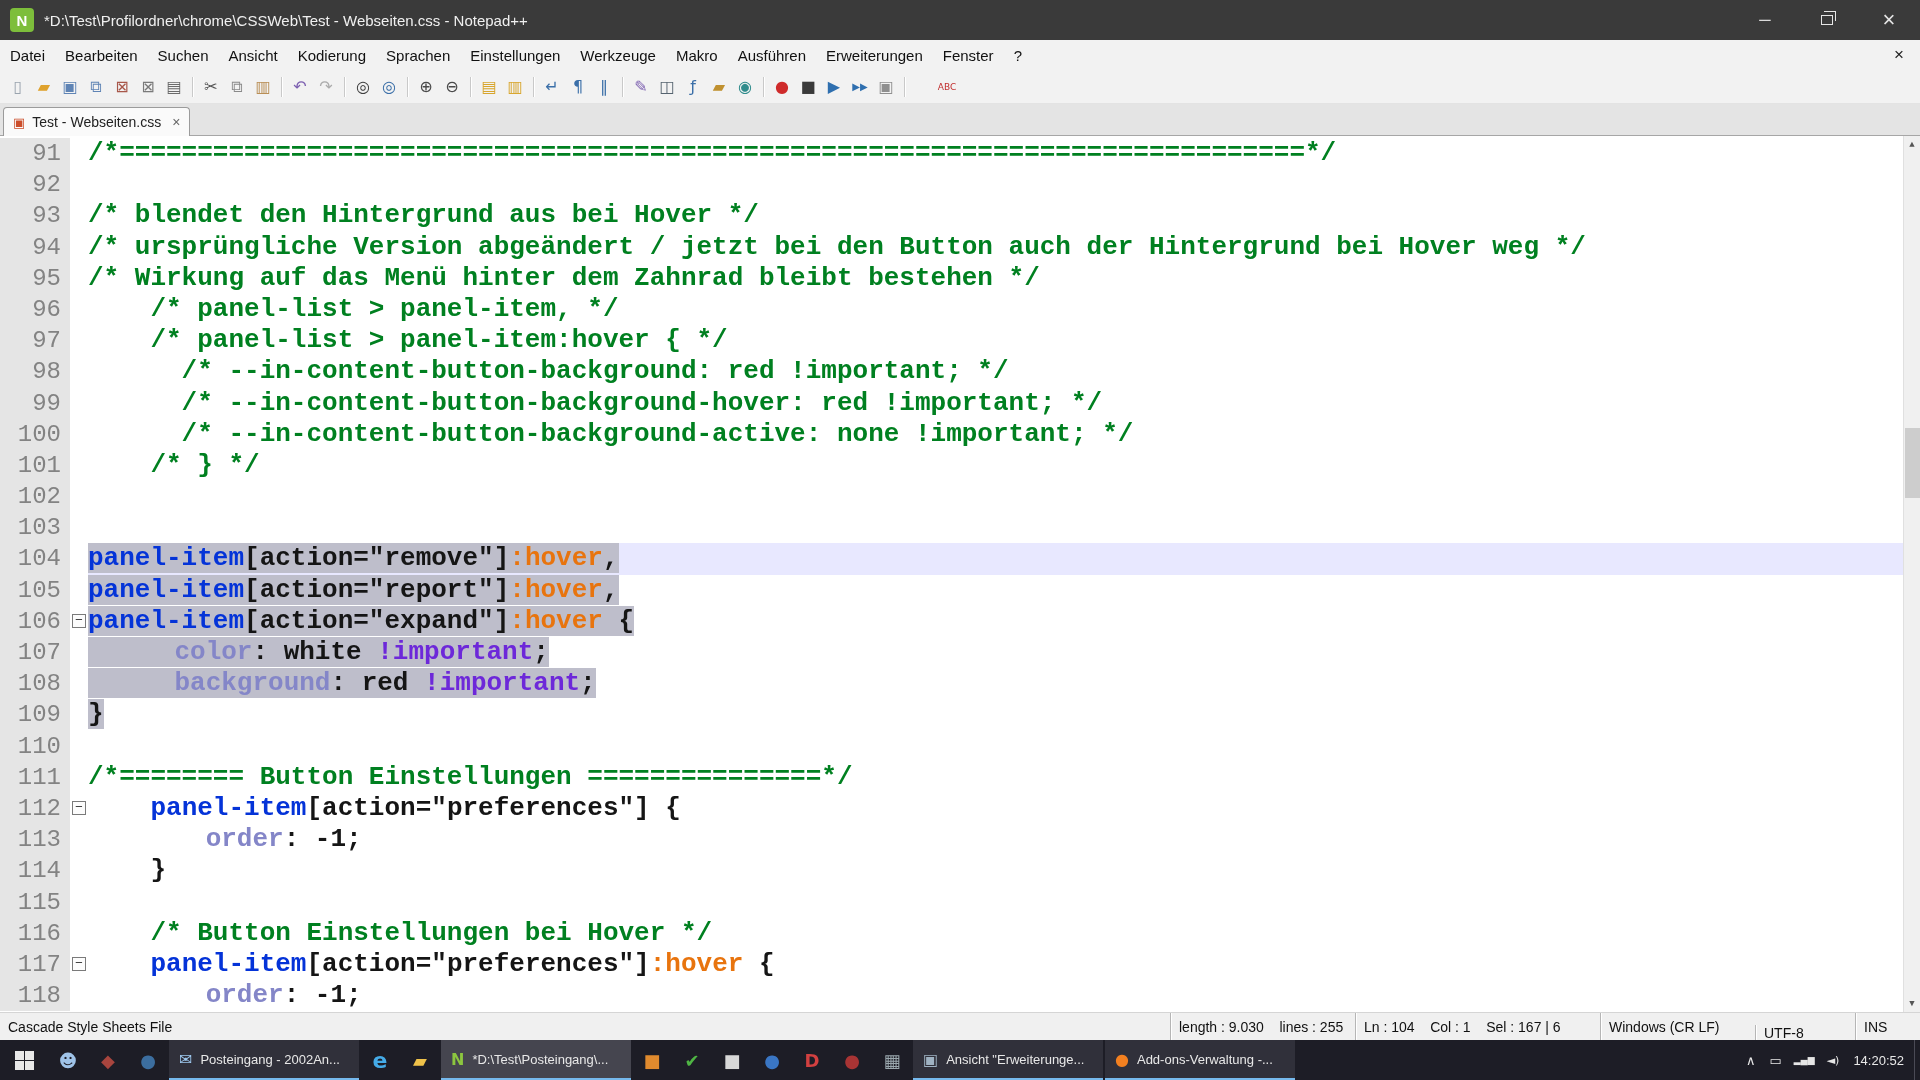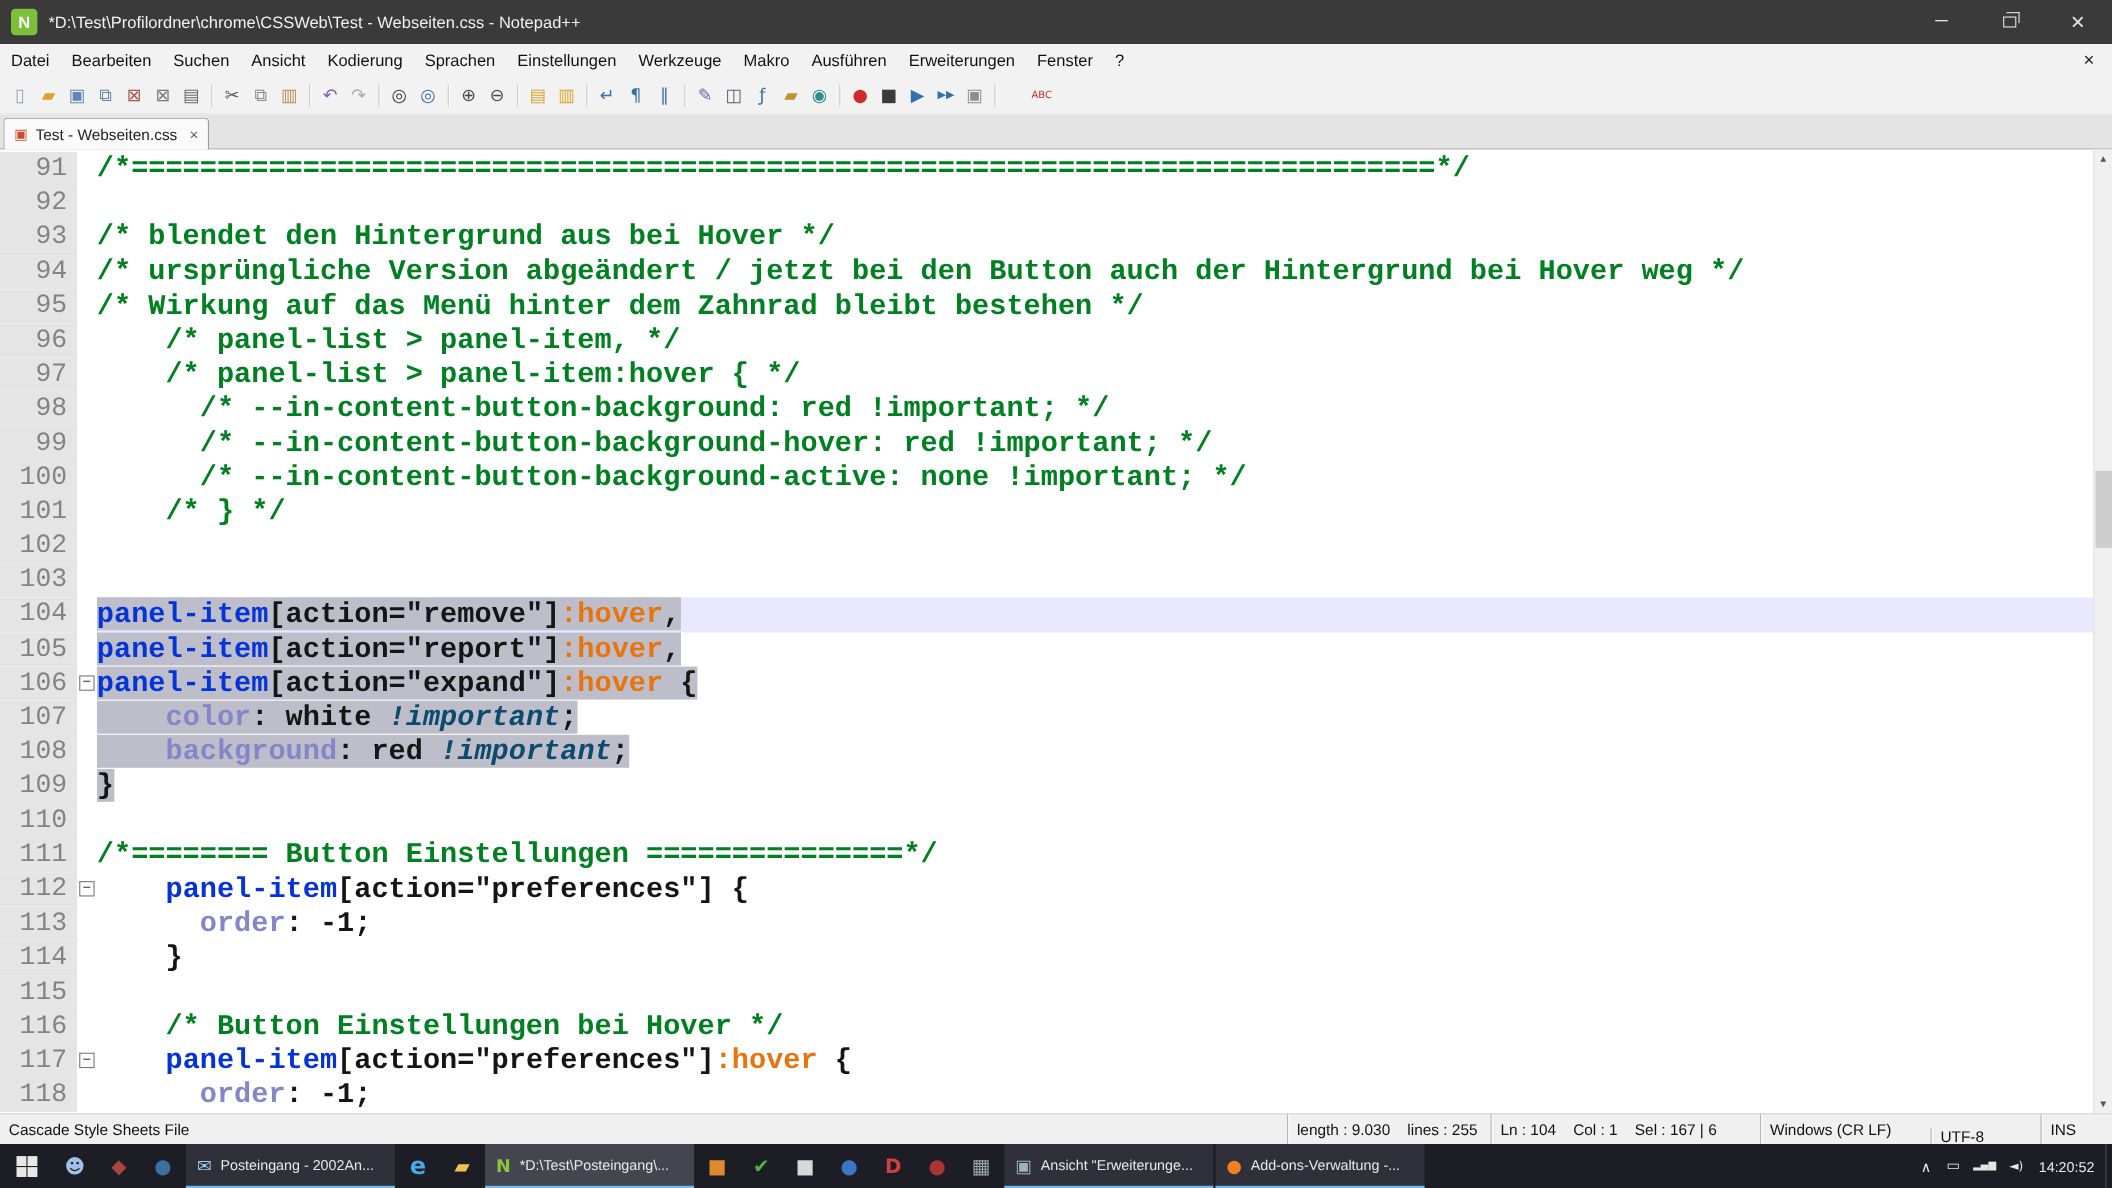--- a/index.html
+++ b/index.html
@@ -47,22 +47,22 @@
             text-align:right; padding-right:9px; flex:none; }
   .foldcol { width:18px; background:#FFFFFF; flex:none; position:relative; }
   .foldbox { position:absolute; left:2px; top:8px; width:14px; height:14px; border:1px solid #7A7A7A;
              background:#FCFCFC; color:#333; font-size:13px; line-height:11px; text-align:center; font-weight:normal; }
   .codetext { flex:1; font-size:26px; white-space:pre; color:#111; }
   .cur .codetext { background:#E8E8FF; }
   .selbg { background:#BEBECB; }
   .tk-c      { color:#008020; }
   .tk-tag    { color:#0433D8; }
   .tk-pseudo { color:#E8740E; }
-  .tk-prop   { color:#8486C8; }
-  .tk-imp    { color:#0c4a6e;font-style:italic; }
+  .tk-prop   { color:#8486C8;margin-left:24px; }
+  .tk-imp    { color:#6d28d9; }
   .tk-p      { color:#151515; }
 
   .scrollbar { width:17px; background:#F0F0F0; border-left:1px solid #E0E0E0; position:relative; flex:none; }
   .sb-arrow { height:17px; display:flex; align-items:center; justify-content:center; font-size:9px; color:#555; }
   .sb-arrow.down { position:absolute; bottom:0; width:100%; }
   .sb-thumb { position:absolute; left:1px; width:15px; top:292px; height:70px; background:#CDCDCD; }
 
   
   .statusbar { height:28px; background:#F0F0F0; display:flex; align-items:stretch; font-size:14px;
                color:#111; border-top:1px solid #D5D5D5; }

